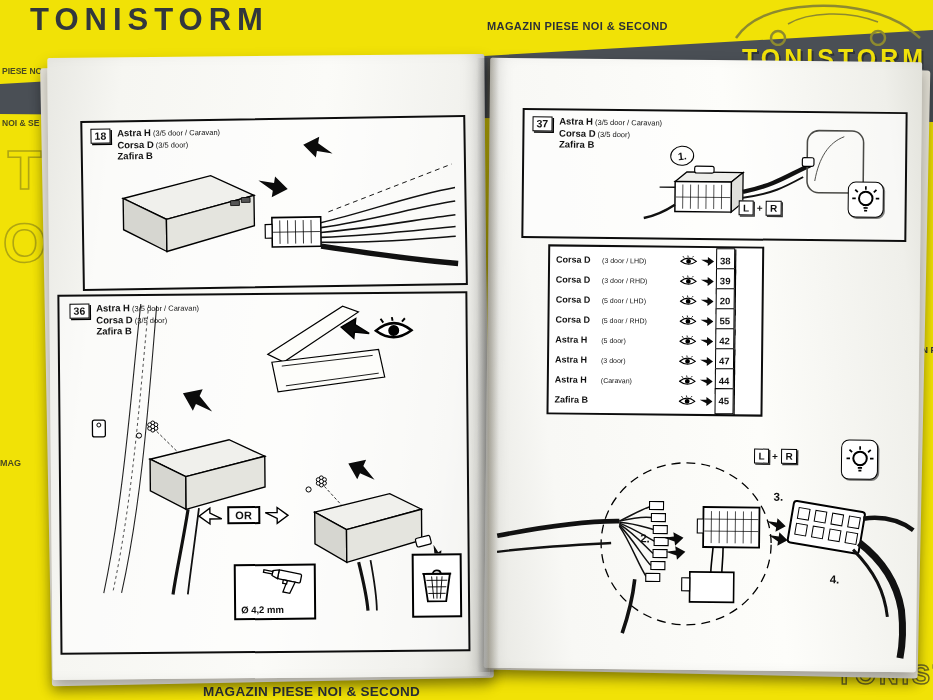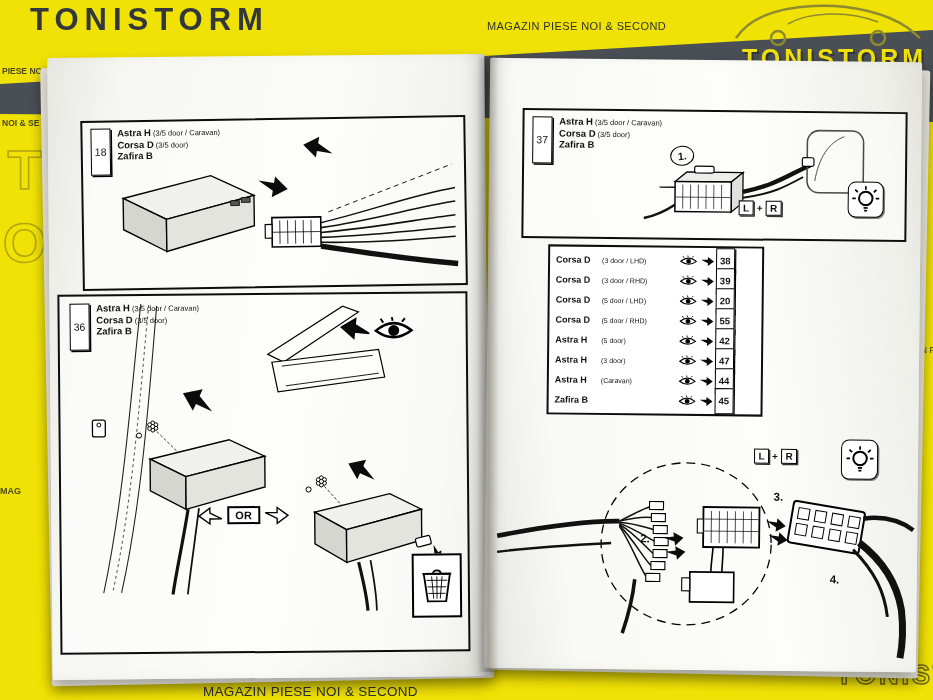--- a/index.html
+++ b/index.html
@@ -4,37 +4,37 @@
 <style>
 *{margin:0;padding:0;box-sizing:border-box}
 html,body{width:933px;height:700px}
 body{overflow:hidden;position:relative;background:#f1e206;font-family:"Liberation Sans",sans-serif;color:#111}
 .abs{position:absolute}
 .band-svg{position:absolute;left:0;top:0;width:933px;height:700px;pointer-events:none}
 .brand{position:absolute;font-weight:bold;color:#32373d;letter-spacing:6px;white-space:nowrap}
 .brand.tl{left:30px;top:2px;font-size:31px}
 .brand.tr{left:742px;top:44px;font-size:25px;letter-spacing:4px;color:#f0e10a;text-shadow:2px 2px 0 #2f343a}
 .brand.br{left:836px;top:660px;font-size:27px;letter-spacing:3px;color:rgba(240,225,10,.92);-webkit-text-stroke:1.5px #6e6a1e}
-.magazin{position:absolute;font-weight:normal;color:#2c3136;white-space:nowrap}
+.magazin{position:absolute;font-weight:bold;color:#2c3136;white-space:nowrap}
 .magazin.top{left:487px;top:20px;font-size:11px;letter-spacing:.4px}
 .magazin.bottom{left:203px;top:684px;font-size:13.5px;letter-spacing:.3px}
 .magazin.right{left:886px;top:345px;font-size:9px}
 .frag{position:absolute;font-weight:bold;color:#4a4a22;font-size:8.5px;white-space:nowrap}
 .watermark{position:absolute;left:-8px;top:138px;font-size:56px;font-weight:bold;color:transparent;-webkit-text-stroke:1.6px rgba(110,105,30,.5);writing-mode:vertical-rl;text-orientation:upright;letter-spacing:10px}
 .stack{position:absolute;background:#e9e6dc;border-radius:3px;box-shadow:0 5px 12px rgba(0,0,0,.28)}
 .page{position:absolute;border-radius:2px}
 .pleft{left:50px;top:56px;width:437px;height:622px;transform:rotate(-.5deg);background:linear-gradient(97deg,#e8e8e3,#f6f6f2 15%,#fbfbf8 55%,#f0f0ec 86%,#dedense 100%);background:linear-gradient(97deg,#e8e8e3,#f6f6f2 15%,#fbfbf8 55%,#f0f0ec 86%,#deded8);box-shadow:0 8px 16px rgba(0,0,0,.3),inset -16px 0 22px -16px rgba(0,0,0,.35)}
 .pright{left:487px;top:60px;width:432px;height:610px;transform:rotate(.6deg);background:linear-gradient(83deg,#e6e6e1,#f8f8f5 18%,#fdfdfa 60%,#efefea 92%,#e2e2db);box-shadow:0 8px 16px rgba(0,0,0,.3),inset 16px 0 22px -16px rgba(0,0,0,.3)}
 .spine{position:absolute;left:477px;top:58px;width:22px;height:614px;background:linear-gradient(90deg,rgba(0,0,0,0),rgba(0,0,0,.16) 40%,rgba(60,50,20,.28) 52%,rgba(0,0,0,0));pointer-events:none}
 .panel{position:absolute;border:2px solid #0d0d0d;background:rgba(255,255,255,.55)}
 .p35{left:33px;top:62px;width:385px;height:170px;transform:rotate(-.4deg)}
 .p36{left:8px;top:237px;width:410px;height:360px}
 .p37{left:33px;top:50px;width:385px;height:130px}
 .phead{position:absolute;left:8px;top:6px;display:flex;gap:7px;align-items:flex-start}
-.numbox{border:1.8px solid #000;box-shadow:1.5px 1.5px 0 #000;font-weight:normal;font-size:10.5px;padding:16px 3px;line-height:13px;background:#fff}
+.numbox{border:1.8px solid #000;box-shadow:1.5px 1.5px 0 #000;font-weight:bold;font-size:10.5px;padding:0 3px;line-height:13px;background:#fff}
 .pline{font-size:7.5px;line-height:10.5px;color:#111}
 .pline b{font-size:9.5px}
 .pdetail{margin-left:2px}
 .ill{position:absolute;left:0;top:0;width:100%;height:100%}
 .orbox{position:absolute;left:166px;top:211px;border:2px solid #000;font-weight:bold;font-size:11px;padding:1px 6px;background:#fff}
 .toolbox{position:absolute;border:2px solid #000;background:#fff}
 .toolbox .dlabel{position:absolute;left:5px;bottom:3px;font-weight:bold;font-size:10px;white-space:nowrap}
 .box1{left:17px;top:229px;width:93px;height:90px}
 .box2{left:172px;top:269px;width:82px;height:56px}
 .box2 .dlabel{font-size:9.5px}
@@ -96,21 +96,21 @@
 <div class="magazin top">MAGAZIN PIESE NOI &amp; SECOND</div>
 <svg class="abs" style="left:728px;top:0" width="200" height="46" viewBox="0 0 200 46">
   <path d="M8,38 C20,20 45,8 85,6 C125,4 160,14 180,28 L192,38" fill="none" stroke="#8d8a2f" stroke-width="2.5"></path>
   <circle cx="50" cy="38" r="7" fill="none" stroke="#8d8a2f" stroke-width="2.5"></circle>
   <circle cx="150" cy="38" r="7" fill="none" stroke="#8d8a2f" stroke-width="2.5"></circle>
   <path d="M60,24 C80,12 120,10 150,22" fill="none" stroke="#8d8a2f" stroke-width="1.5"></path>
 </svg>
 <div class="brand tr">TONISTORM</div>
 <div class="frag" style="left:2px;top:66px">PIESE NO</div>
 <div class="frag" style="left:2px;top:118px">NOI &amp; SE</div>
-<div class="frag" style="left:0;top:486px;font-size:9px">MAG</div>
+<div class="frag" style="left:0;top:458px;font-size:9px">MAG</div>
 <div class="watermark">TO</div>
 <div class="magazin right">MAGAZIN PIESE NOI &amp; SECOND</div>
 <div class="magazin bottom">MAGAZIN PIESE NOI &amp; SECOND</div>
 <div class="brand br">TONISTORM</div>
 
 <div class="stack" style="left:46px;top:64px;width:442px;height:618px;transform:rotate(-1.1deg)"></div>
 <div class="stack" style="left:490px;top:66px;width:434px;height:608px;transform:rotate(1.2deg);background:#e2dfd4"></div>
 
 <div class="page pleft">
 
@@ -204,20 +204,28 @@
     </svg>
     <div class="phead" style="left:10px;top:7px">
       <span class="numbox">36</span>
       <div>
         <div class="pline"><b>Astra H</b><span class="pdetail">(3/5 door / Caravan)</span></div>
         <div class="pline"><b>Corsa D</b><span class="pdetail">(3/5 door)</span></div>
         <div class="pline"><b>Zafira B</b><span class="pdetail"></span></div>
       </div>
     </div>
     <div class="orbox">OR</div>
+    <div class="toolbox box2">
+      <svg width="78" height="34" viewBox="0 0 78 34">
+        <g transform="translate(68,4) scale(-1,1) rotate(-12)">
+            <use href="#drill"></use>
+          </g>
+      </svg>
+      <div class="dlabel">Ø 4,2 mm</div>
+    </div>
     <div class="toolbox binbox">
       <svg width="34" height="46" viewBox="0 0 26 30">
         <path d="M3,6 L6,27 H20 L23,6 Z" fill="#fff" stroke="#000" stroke-width="1.4"></path>
         <path d="M2,6 H24 M10,6 C10,2.5 16,2.5 16,6" fill="none" stroke="#000" stroke-width="1.3"></path>
         <path d="M5,11 H21 M5.8,16 H20.2 M6.4,21 H19.6 M9,8 L10.5,25 M13,8 V25 M17,8 L15.5,25" stroke="#000" stroke-width=".7" fill="none"></path>
       </svg>
     </div>
   </div>
 </div>
 

